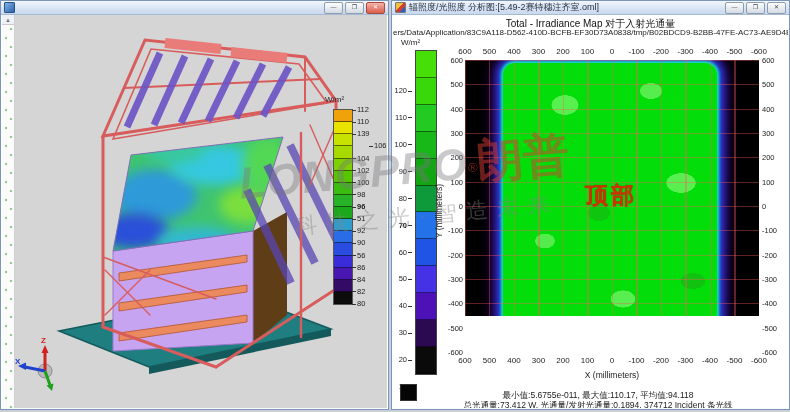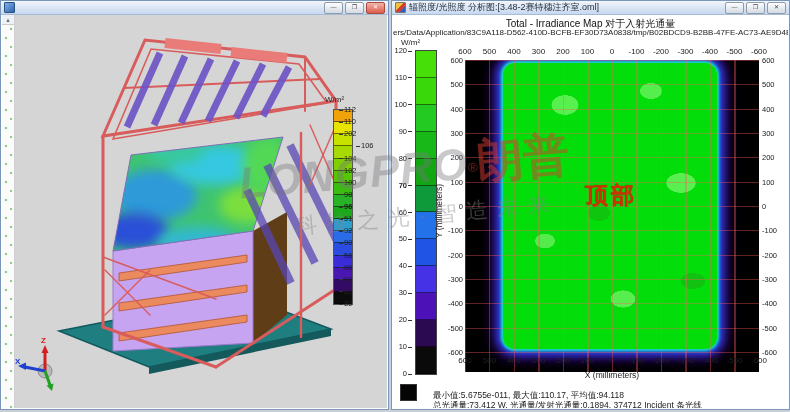--- a/index.html
+++ b/index.html
@@ -32,40 +32,40 @@
              background-size:13px 18px;}
   .strip-arrow{position:absolute;top:0;left:0;width:12px;height:9px;font-size:7px;line-height:9px;
                text-align:center;color:#777;background:#eef2f7;border-bottom:1px solid #ccc;}
   .canvas3d{position:absolute;left:14px;top:14px;right:1px;bottom:1px;background:#d5d5d5;overflow:hidden;}
   .canvas3d svg{position:absolute;left:0;top:0;}
 
   .lcb-unit{position:absolute;left:310px;top:80px;font-size:8px;color:#222;}
   .lcb-bar{position:absolute;left:318px;top:94px;width:18px;height:194px;border:1px solid #555;
            box-sizing:content-box;display:flex;flex-direction:column;}
   .lcb-bar .seg{width:100%;border-bottom:1px solid rgba(0,0,0,.55);box-sizing:border-box;}
-  .lcb-label{position:absolute;left:324px;font-size:7.5px;color:#222;white-space:nowrap;}
+  .lcb-label{position:absolute;left:337px;font-size:7.5px;color:#222;white-space:nowrap;}
   .lcb-label::before{content:"";display:inline-block;width:4px;height:1px;background:#333;
                      vertical-align:middle;margin-right:1px;}
 
   
   #right-window{left:391px;width:399px;}
   .rw-content{position:absolute;left:1px;right:1px;top:14px;bottom:1px;background:#fff;overflow:hidden;}
   .map-title{position:absolute;top:2px;left:0;width:100%;text-align:center;font-size:10px;color:#111;white-space:nowrap;}
   .map-path{position:absolute;top:13px;left:0;width:100%;text-align:center;font-size:8px;color:#222;
             white-space:nowrap;overflow:hidden;}
   .rcb-unit{position:absolute;left:8px;top:23px;font-size:8px;color:#222;}
   .rcb-bar{position:absolute;left:22px;top:35px;width:20px;height:323px;border:1px solid #444;
            display:flex;flex-direction:column;box-sizing:content-box;}
   .rcb-bar .seg{width:100%;border-bottom:1px solid rgba(0,0,0,.5);box-sizing:border-box;}
-  .rcb-label{position:absolute;left:0;width:19px;text-align:right;font-size:7.5px;color:#222;}
+  .rcb-label{position:absolute;left:0;width:19px;text-align:right;font-size:7.5px;color:#222;margin-top:40px;}
   .rcb-label::after{content:"";display:inline-block;width:4px;height:1px;background:#333;
                     vertical-align:middle;margin-left:1px;}
   .underflow-swatch{position:absolute;left:7px;top:369px;width:15px;height:15px;background:#050505;border:1px solid #333;}
 
-  .plot{position:absolute;left:72px;top:45px;width:294px;height:312px;background:#000;overflow:hidden;}
+  .plot{position:absolute;left:72px;top:45px;width:294px;height:256px;background:#000;overflow:hidden;}
   .blob{position:absolute;left:38px;top:3px;width:214px;height:286px;border-radius:12px;
         background:
           radial-gradient(22px 16px at 62px 42px,#58f04e 60%,transparent 62%),
           radial-gradient(18px 13px at 148px 28px,#55ee4c 60%,transparent 62%),
           radial-gradient(24px 16px at 178px 120px,#5aef50 60%,transparent 62%),
           radial-gradient(16px 12px at 42px 178px,#54ec4c 60%,transparent 62%),
           radial-gradient(20px 14px at 120px 236px,#58ee50 60%,transparent 62%),
           radial-gradient(18px 13px at 96px 150px,#10c50e 60%,transparent 62%),
           radial-gradient(20px 13px at 190px 218px,#12c210 60%,transparent 62%),
           #03dd0a;
@@ -74,21 +74,21 @@
         background-image:
           repeating-linear-gradient(to right,rgba(255,90,90,.38) 0 1px,transparent 1px 24.5px),
           repeating-linear-gradient(to bottom,rgba(255,90,90,.38) 0 1px,transparent 1px 24.33px);}
   .map-annotation{position:absolute;left:120px;top:120px;font-size:23px;font-weight:bold;
         color:#cc3300;letter-spacing:3px;text-shadow:0 0 1px #993300;}
   .xtick{position:absolute;transform:translateX(-50%);font-size:8px;color:#222;white-space:nowrap;}
   .ytick{position:absolute;font-size:7.5px;color:#222;white-space:nowrap;}
   .x-axis-title{position:absolute;left:72px;width:294px;top:355px;text-align:center;font-size:8.5px;color:#222;}
   .y-axis-title{position:absolute;left:46px;top:191px;font-size:8.5px;color:#222;white-space:nowrap;
                 transform:translate(-50%,0) rotate(-90deg);}
-  .stats{position:absolute;left:40px;width:330px;text-align:left;font-size:8.5px;color:#222;white-space:nowrap;}
+  .stats{position:absolute;left:40px;width:330px;text-align:center;font-size:8.5px;color:#222;white-space:nowrap;}
   #stats1{top:375px;} #stats2{top:385px;}
 
   
   .watermark{position:absolute;left:240px;top:138px;transform:rotate(-5deg);pointer-events:none;z-index:50;}
   .wm-line1{white-space:nowrap;}
   .wm-en{font-size:44px;font-weight:bold;font-style:italic;color:rgba(120,120,125,.40);letter-spacing:1px;}
   .wm-reg{font-size:13px;color:rgba(215,60,45,.55);vertical-align:super;}
   .wm-cn{font-size:46px;font-weight:bold;color:rgba(215,60,45,.50);}
   .wm-line2{margin-top:2px;margin-left:52px;font-size:22px;color:rgba(130,130,135,.42);letter-spacing:9px;white-space:nowrap;}
 </style>
@@ -214,21 +214,21 @@
           <div class="seg" style="background: rgb(42, 108, 232); height: 12.125px;"></div>
           <div class="seg" style="background: rgb(42, 76, 224); height: 12.125px;"></div>
           <div class="seg" style="background: rgb(58, 44, 216); height: 12.125px;"></div>
           <div class="seg" style="background: rgb(74, 22, 178); height: 12.125px;"></div>
           <div class="seg" style="background: rgb(51, 10, 102); height: 12.125px;"></div>
           <div class="seg" style="background: rgb(12, 12, 12); height: 12.125px;"></div>
         </div>
       <div style="position:absolute;inset:0;pointer-events:none;">
           <div class="lcb-label" style="top: 90px;">112</div>
           <div class="lcb-label" style="top: 102.125px;">110</div>
-          <div class="lcb-label" style="top: 114.25px;">202</div>
+          <div class="lcb-label" style="top: 114.25px;">139</div>
           <div class="lcb-label" style="top: 126.375px; padding-left: 17px;">106</div>
           <div class="lcb-label" style="top: 138.5px;">104</div>
           <div class="lcb-label" style="top: 150.625px;">102</div>
           <div class="lcb-label" style="top: 162.75px;">100</div>
           <div class="lcb-label" style="top: 174.875px;">98</div>
           <div class="lcb-label" style="top: 187px; font-weight: bold;">96</div>
           <div class="lcb-label" style="top: 199.125px;">51</div>
           <div class="lcb-label" style="top: 211.25px;">92</div>
           <div class="lcb-label" style="top: 223.375px;">90</div>
           <div class="lcb-label" style="top: 235.5px;">56</div>
@@ -236,21 +236,21 @@
           <div class="lcb-label" style="top: 259.75px;">84</div>
           <div class="lcb-label" style="top: 271.875px;">82</div>
           <div class="lcb-label" style="top: 284px;">80</div>
         </div>
     </div>
   </div>
 
   <div class="window" id="right-window">
     <div class="titlebar">
       <span class="win-icon chart"></span>
-      <span class="title-text">辐照度/光照度 分析图:[3.48-2赛特穗注齐室.oml]</span>
+      <span class="title-text">辐照度/光照度 分析图:[5.49-2赛特穗注齐室.oml]</span>
       <span class="win-btns">
         <span class="win-btn">—</span>
         <span class="win-btn">❐</span>
         <span class="win-btn">✕</span>
       </span>
     </div>
 
     <div class="rw-content">
       <div class="map-title">Total - Irradiance Map 对于入射光通量</div>
       <div class="map-path">ers/Data/Application/83C9A118-D562-410D-BCFB-EF30D73A0838/tmp/B02BDCD9-B2BB-47FE-AC73-AE9D4E33</div>

